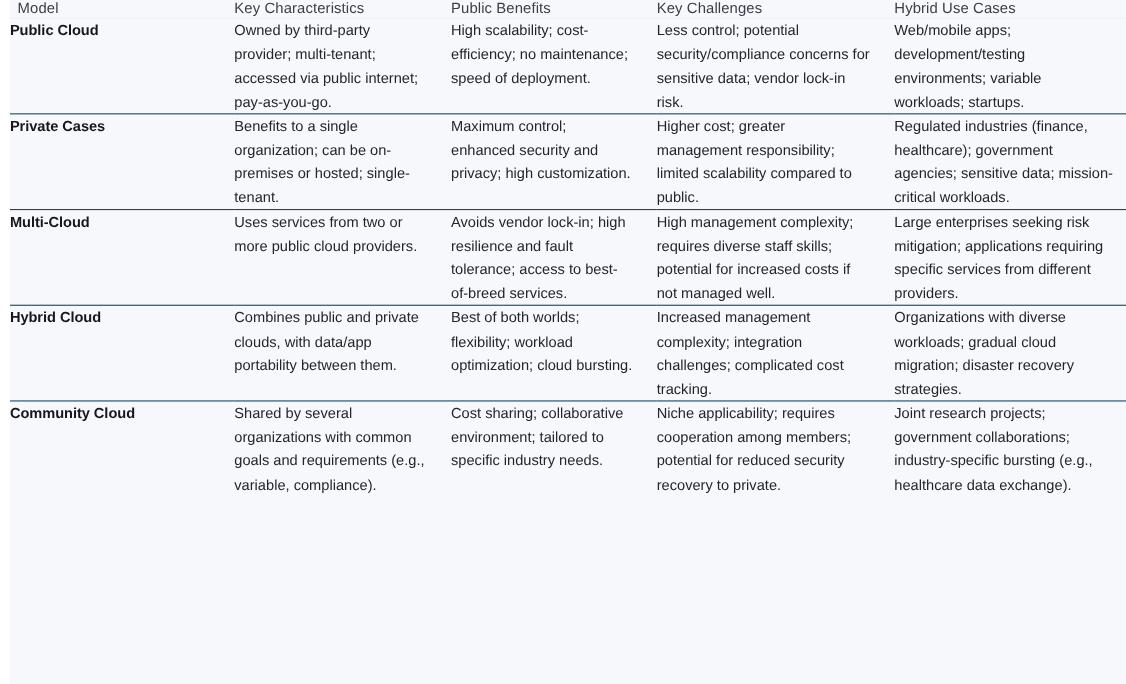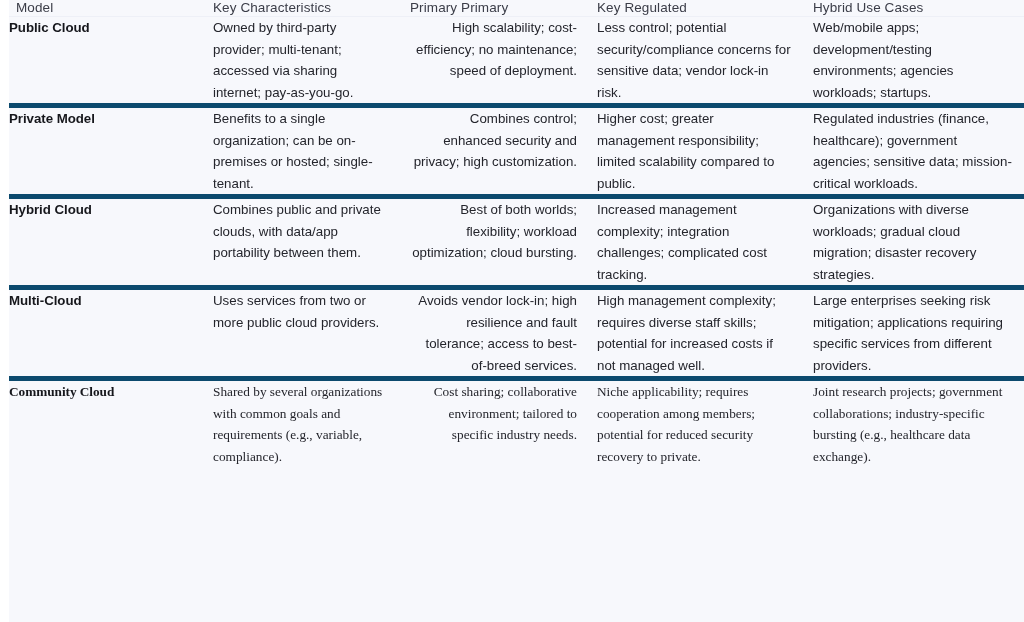--- a/index.html
+++ b/index.html
@@ -60,86 +60,85 @@
     margin-left: 48px;
   }
   thead th:first-child { padding-left: 7px; }
 
   tbody td {
     font-size: 13.3px;
     font-weight: 400;
     color: #24252c;
     line-height: 21.5px;
     padding: 19px 16px 26px 7px;
-    border-bottom: 5px solid #0c4a6e;
+    border-bottom: 1px solid #0c4a6e;
   }
   tbody tr:last-child td {
     border-bottom: none;
-    font-family: Liberation Serif, serif;
   }
   tbody td.model-cell {
     font-weight: 700;
     color: #16171c;
     letter-spacing: -0.05px;
   }
   tbody td.col-keychar { padding-right: 22px; }
-  tbody td.col-primben { padding-right: 20px; text-align: right; }
+  tbody td.col-primben { padding-right: 20px; }
   tbody td.col-keychal { padding-right: 20px; }
   tbody td.col-ideal { padding-right: 12px; }
 </style>
 </head>
 <body>
 
 <div class="page">
   <div class="table-wrap">
     <table class="cloud-table">
       <colgroup>
         <col class="c-model">
         <col class="c-keychar">
         <col class="c-primben">
         <col class="c-keychal">
         <col class="c-ideal">
       </colgroup>
       <thead>
         <tr>
           <th>Model</th>
           <th>Key Characteristics</th>
-          <th>Primary Primary</th>
-          <th>Key Regulated</th>
+          <th>Public Benefits</th>
+          <th>Key Challenges</th>
           <th>Hybrid Use Cases</th>
         </tr>
       </thead>
       <tbody>
         <tr>
           <td class="model-cell">Public Cloud</td>
-          <td class="col-keychar">Owned by third-party provider; multi-tenant; accessed via sharing internet; pay-as-you-go.</td>
+          <td class="col-keychar">Owned by third-party provider; multi-tenant; accessed via public internet; pay-as-you-go.</td>
           <td class="col-primben">High scalability; cost-efficiency; no maintenance; speed of deployment.</td>
           <td class="col-keychal">Less control; potential security/compliance concerns for sensitive data; vendor lock-in risk.</td>
-          <td class="col-ideal">Web/mobile apps; development/testing environments; agencies workloads; startups.</td>
+          <td class="col-ideal">Web/mobile apps; development/testing environments; variable workloads; startups.</td>
         </tr>
         <tr>
-          <td class="model-cell">Private Model</td>
+          <td class="model-cell">Private Cases</td>
           <td class="col-keychar">Benefits to a single organization; can be on-premises or hosted; single-tenant.</td>
-          <td class="col-primben">Combines control; enhanced security and privacy; high customization.</td>
+          <td class="col-primben">Maximum control; enhanced security and privacy; high customization.</td>
           <td class="col-keychal">Higher cost; greater management responsibility; limited scalability compared to public.</td>
           <td class="col-ideal">Regulated industries (finance, healthcare); government agencies; sensitive data; mission-critical workloads.</td>
+        </tr>
+        <tr>
+          <td class="model-cell">Multi-Cloud</td>
+          <td class="col-keychar">Uses services from two or more public cloud providers.</td>
+          <td class="col-primben">Avoids vendor lock-in; high resilience and fault tolerance; access to best-of-breed services.</td>
+          <td class="col-keychal">High management complexity; requires diverse staff skills; potential for increased costs if not managed well.</td>
+          <td class="col-ideal">Large enterprises seeking risk mitigation; applications requiring specific services from different providers.</td>
         </tr>
         <tr>
           <td class="model-cell">Hybrid Cloud</td>
           <td class="col-keychar">Combines public and private clouds, with data/app portability between them.</td>
           <td class="col-primben">Best of both worlds; flexibility; workload optimization; cloud bursting.</td>
           <td class="col-keychal">Increased management complexity; integration challenges; complicated cost tracking.</td>
           <td class="col-ideal">Organizations with diverse workloads; gradual cloud migration; disaster recovery strategies.</td>
-        </tr>
-        <tr>
-          <td class="model-cell">Multi-Cloud</td>
-          <td class="col-keychar">Uses services from two or more public cloud providers.</td>
-          <td class="col-primben">Avoids vendor lock-in; high resilience and fault tolerance; access to best-of-breed services.</td>
-          <td class="col-keychal">High management complexity; requires diverse staff skills; potential for increased costs if not managed well.</td>
-          <td class="col-ideal">Large enterprises seeking risk mitigation; applications requiring specific services from different providers.</td>
         </tr>
         <tr>
           <td class="model-cell">Community Cloud</td>
           <td class="col-keychar">Shared by several organizations with common goals and requirements (e.g., variable, compliance).</td>
           <td class="col-primben">Cost sharing; collaborative environment; tailored to specific industry needs.</td>
           <td class="col-keychal">Niche applicability; requires cooperation among members; potential for reduced security recovery to private.</td>
           <td class="col-ideal">Joint research projects; government collaborations; industry-specific bursting (e.g., healthcare data exchange).</td>
         </tr>
       </tbody>
     </table>

